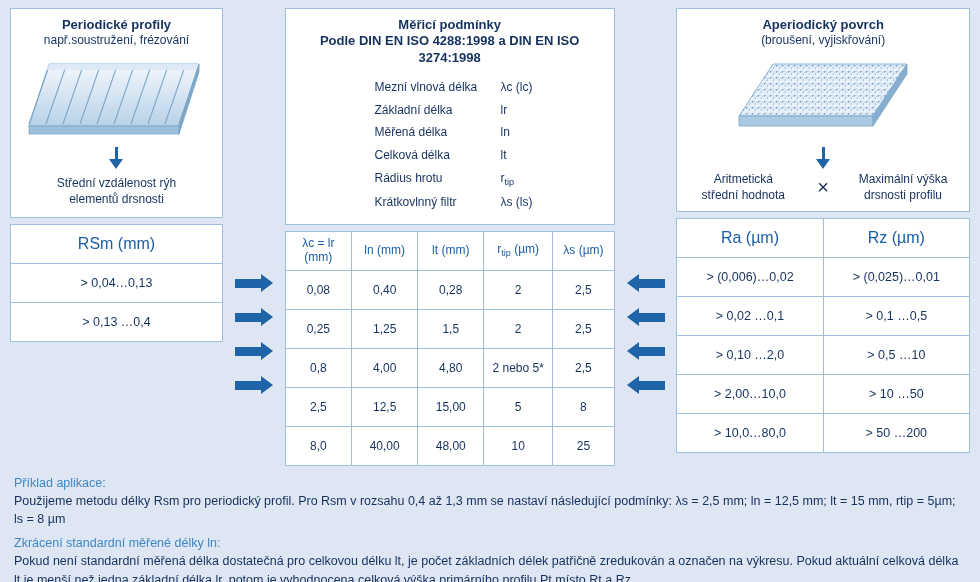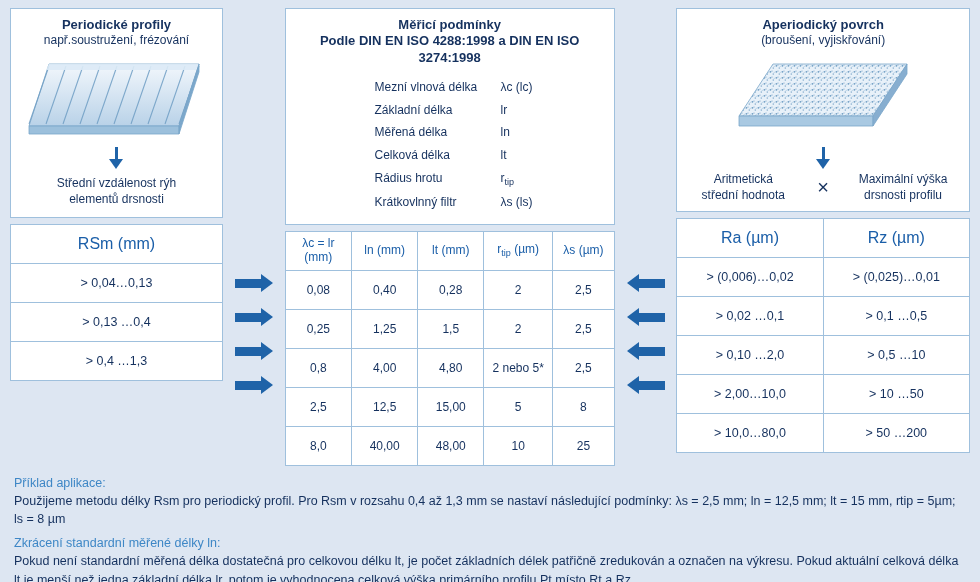--- a/index.html
+++ b/index.html
@@ -153,23 +153,20 @@
         <tbody>
             <tr>
           <th>RSm (mm)</th>
         </tr>
         <tr>
               <td>&gt; 0,04…0,13</td>
             </tr>
         <tr>
               <td>&gt; 0,13   …0,4</td>
             </tr>
-        <tr>
-              <td>&gt; 0,4     …1,3</td>
-            </tr>
       </tbody>
         </table>
     </div>
 
     <div class="arrows" style="padding-top:258px;">
       <div class="arrow-h">
           <span class="arrow-right">
             <span class="stem"></span>
             <span class="head"></span>
           </span>

